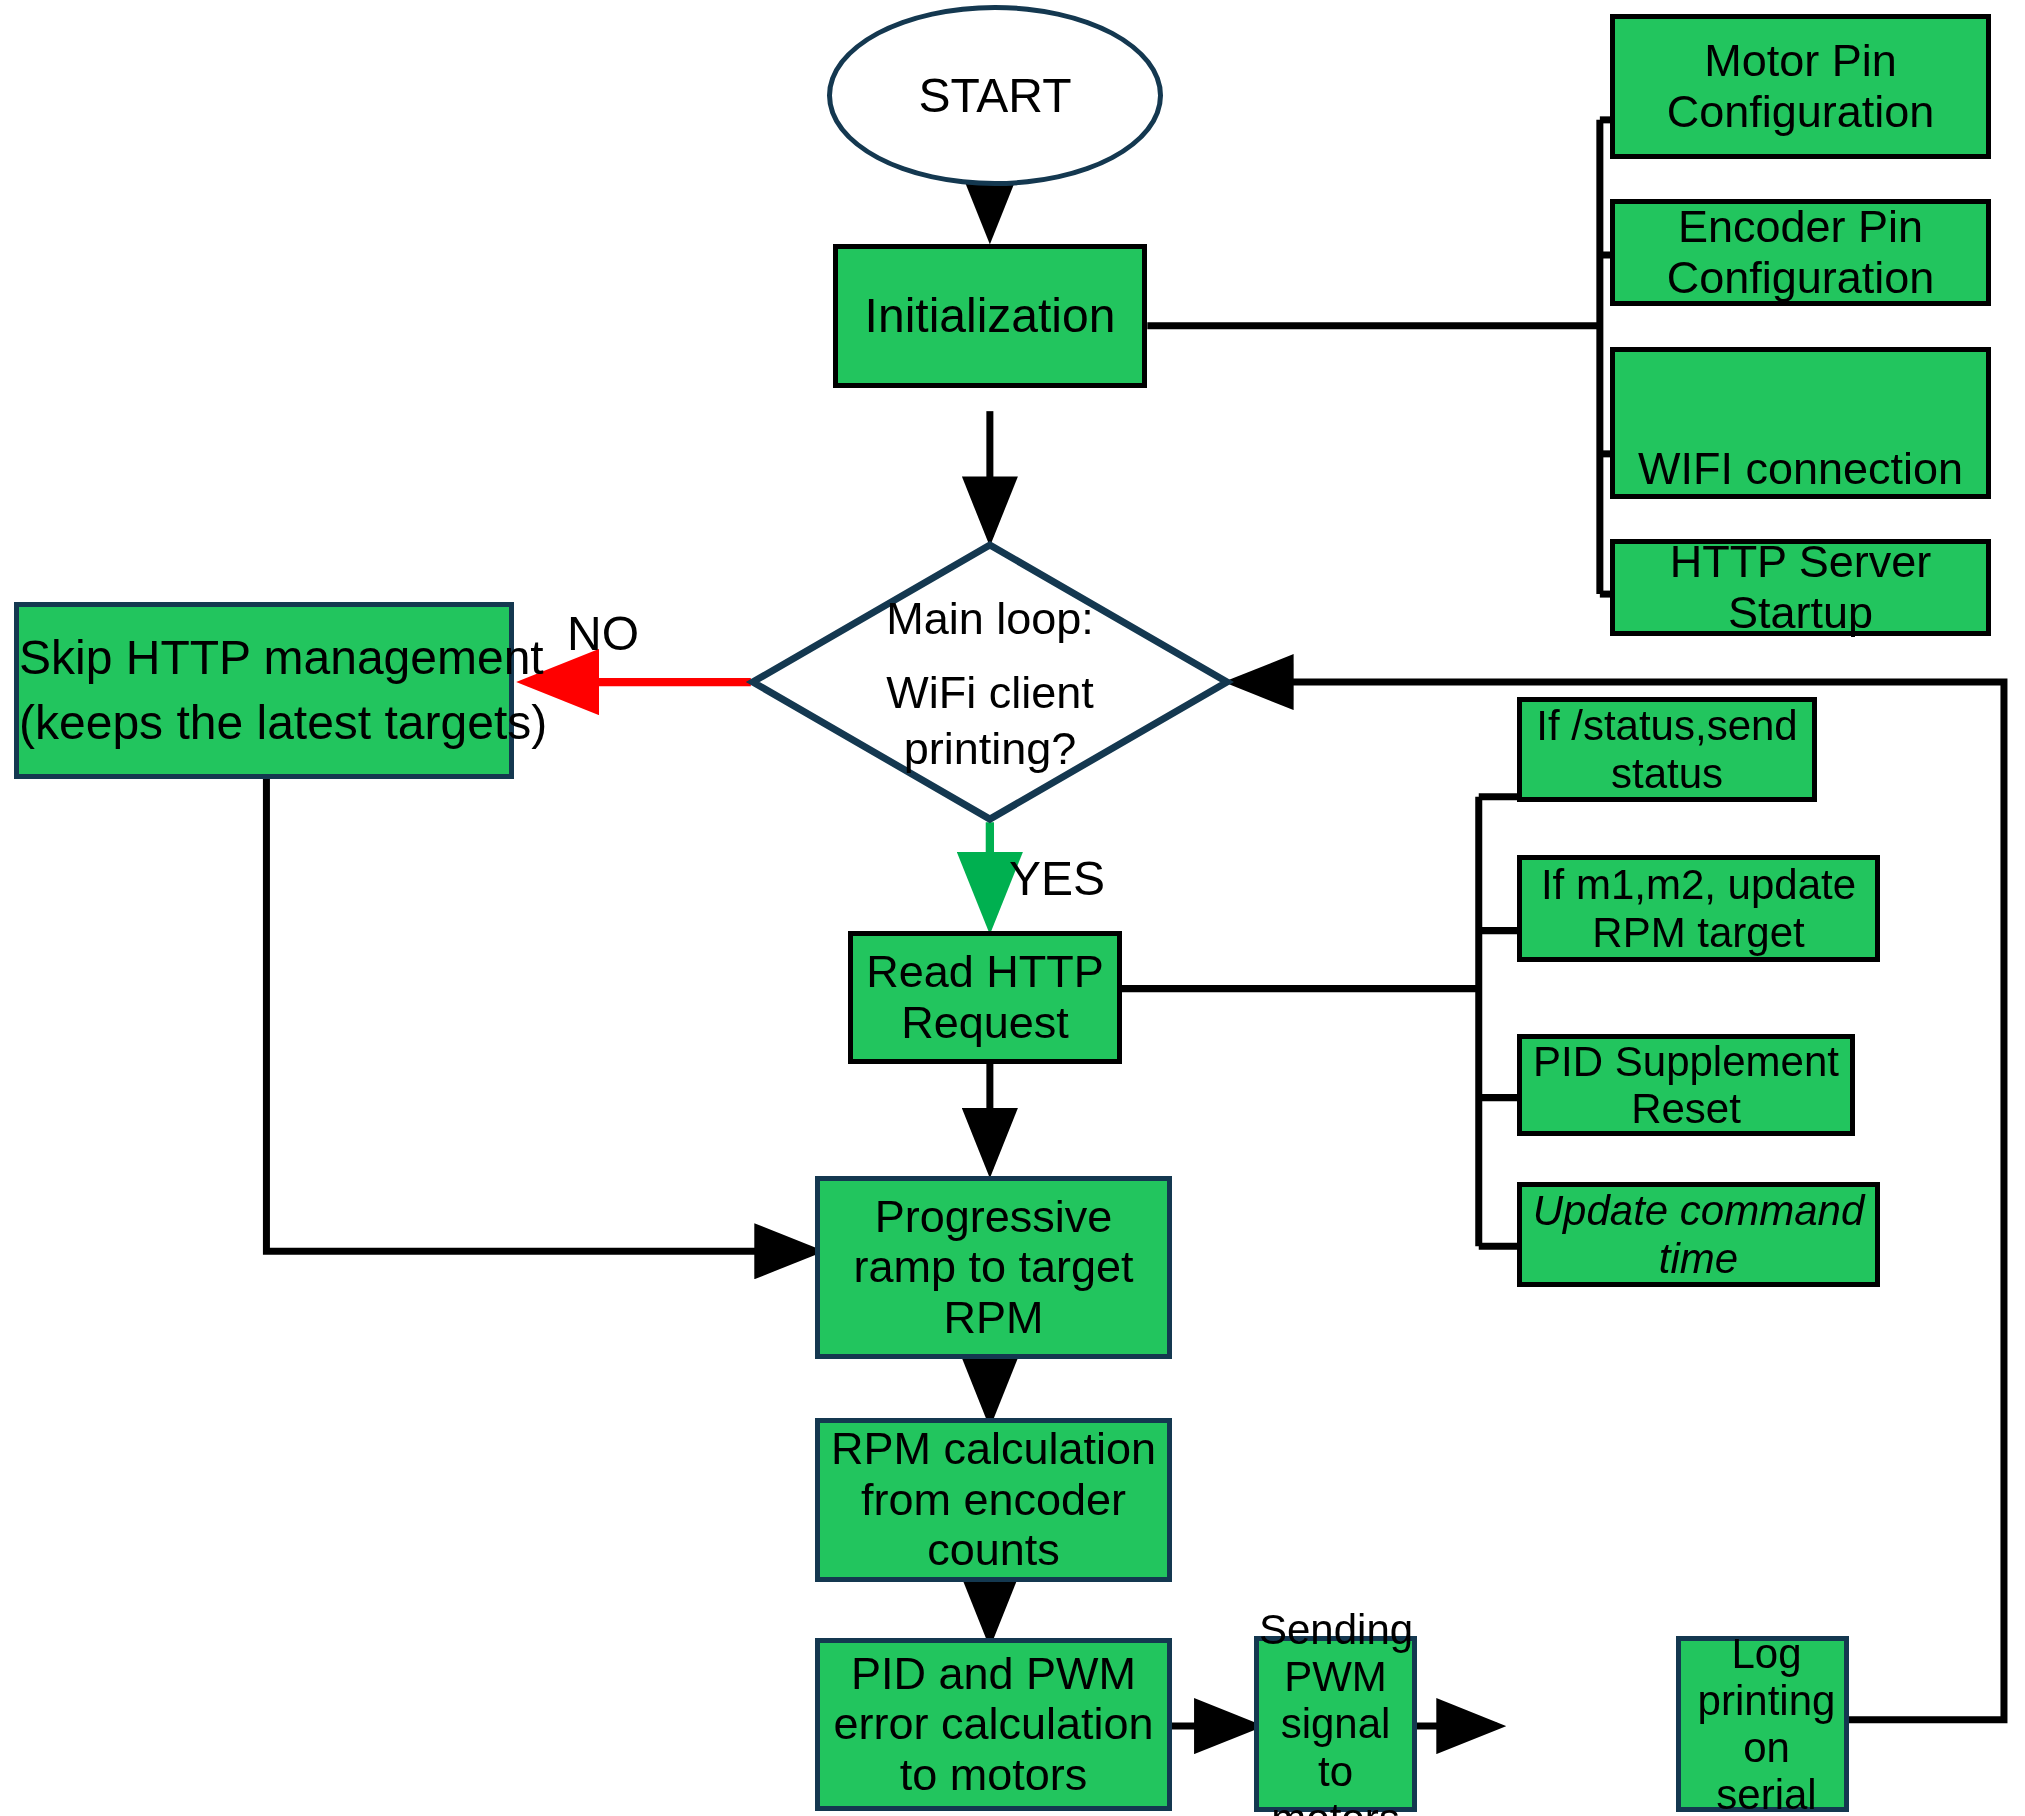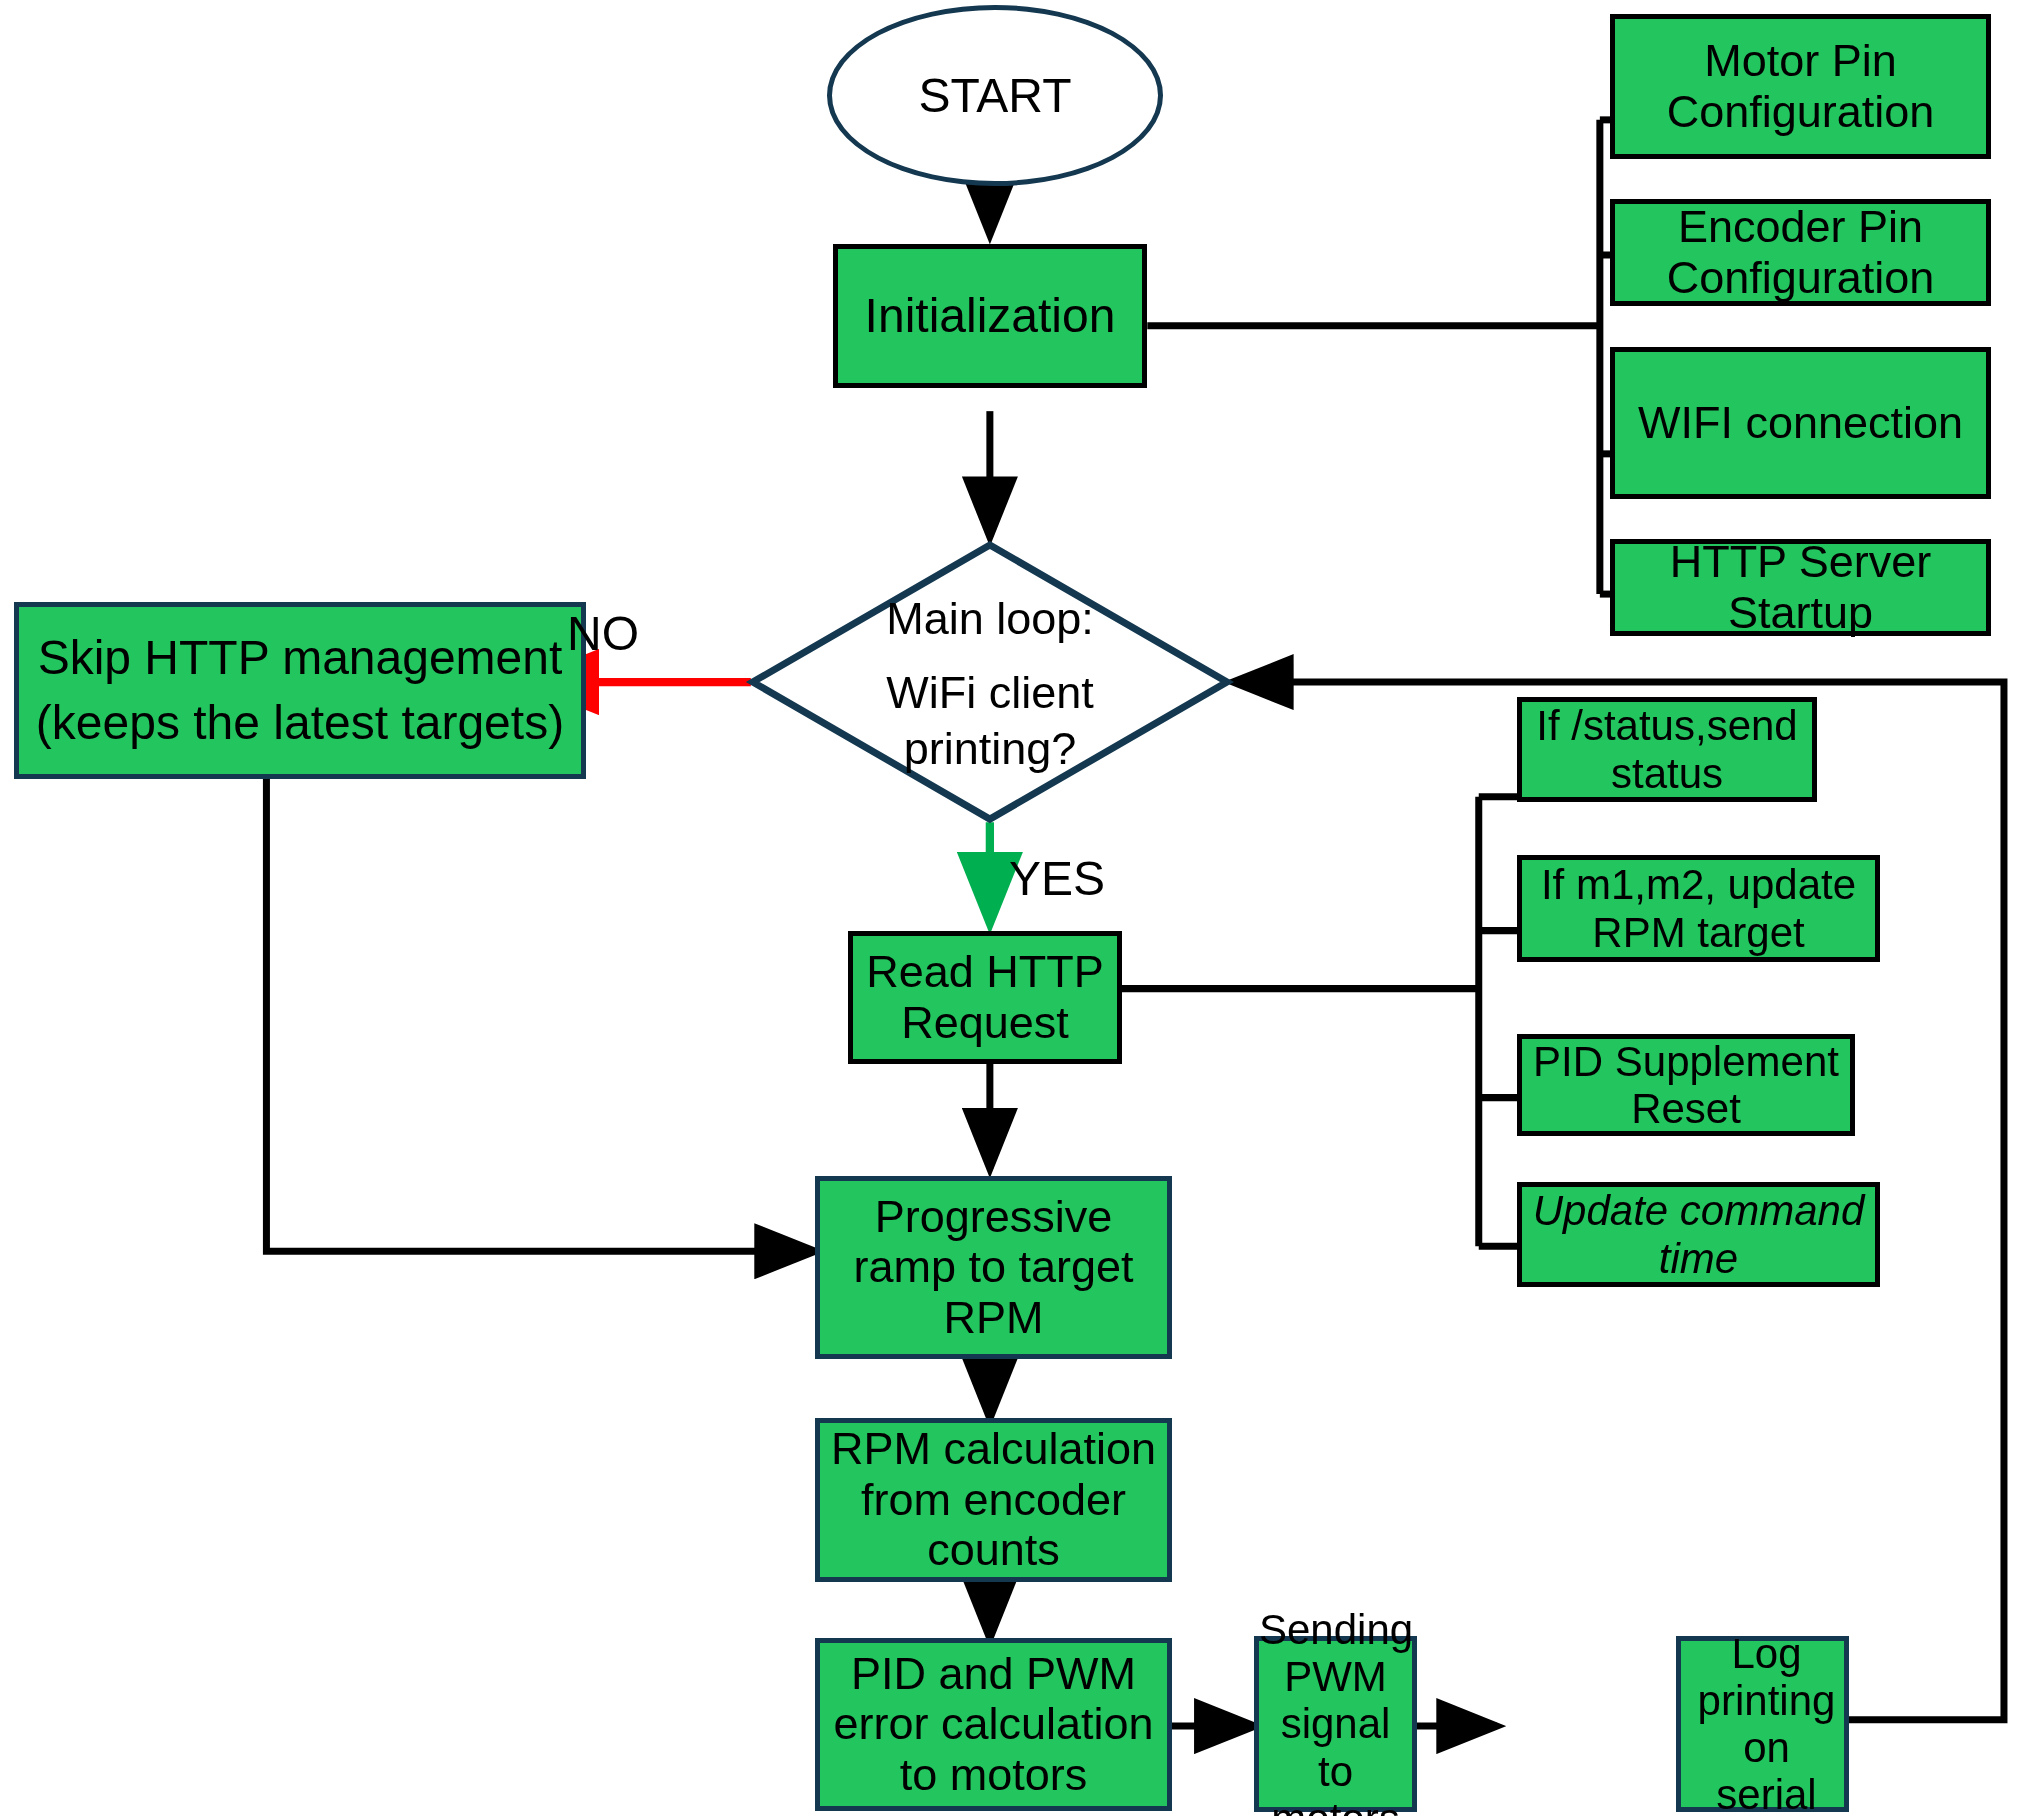--- a/index.html
+++ b/index.html
@@ -107,21 +107,21 @@
   <div class="node bd-black" style="left:833px;top:244px;width:314px;height:144px;">
     <span class="txt fs-xl">Initialization</span>
   </div>
 
   <div class="diamond-label" style="left:786px;top:593px;width:408px;height:182px;">
     <span class="fs-lg">Main loop:</span>
     <span class="fs-lg" style="margin-top:18px;">WiFi client</span>
     <span class="fs-lg">printing?</span>
   </div>
 
-  <div class="node bd-navy overflow-node" style="left:14px;top:602px;width:572px;height:177px;flex-direction:column;">
+  <div class="node bd-navy overflow-node" style="left:14px;top:602px;width:500px;height:177px;flex-direction:column;">
     <span class="txt fs-xl cond" style="margin-bottom:11.5px;">Skip HTTP management</span>
     <span class="txt fs-xl cond">(keeps the latest targets)</span>
   </div>
 
   <div class="edge-label" style="left:567px;top:606px;">NO</div>
 
   <div class="edge-label" style="left:1009px;top:851px;">YES</div>
 
   <div class="node bd-black" style="left:848px;top:931px;width:274px;height:133px;flex-direction:column;">
     <span class="txt fs-lg">Read HTTP</span>
@@ -161,21 +161,21 @@
     <span class="txt fs-lg cond">Motor Pin</span>
     <span class="txt fs-lg cond">Configuration</span>
   </div>
 
   <div class="node bd-black" style="left:1610px;top:199px;width:381px;height:107px;flex-direction:column;">
     <span class="txt fs-lg cond">Encoder Pin</span>
     <span class="txt fs-lg cond">Configuration</span>
   </div>
 
   <div class="node bd-black" style="left:1610px;top:347px;width:381px;height:152px;flex-direction:column;
-              justify-content:center;padding-top:1px;">
+              justify-content:flex-end;padding-top:1px;">
     <span class="txt fs-lg cond">WIFI connection</span>
   </div>
 
   <div class="node bd-black" style="left:1610px;top:539px;width:381px;height:97px;flex-direction:column;">
     <span class="txt fs-lg cond">HTTP Server</span>
     <span class="txt fs-lg cond">Startup</span>
   </div>
 
   <div class="node bd-black" style="left:1517px;top:697px;width:300px;height:105px;flex-direction:column;">
     <span class="txt fs-md">If /status,send</span>

